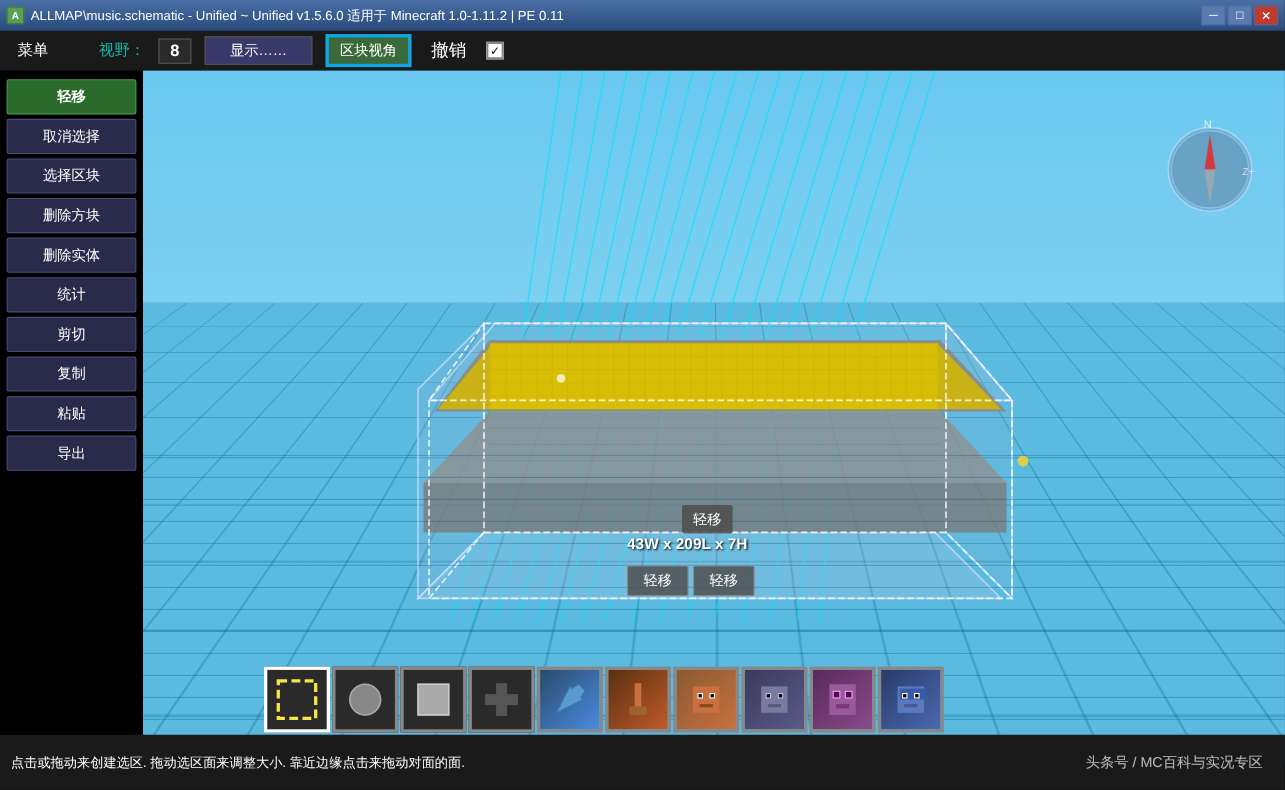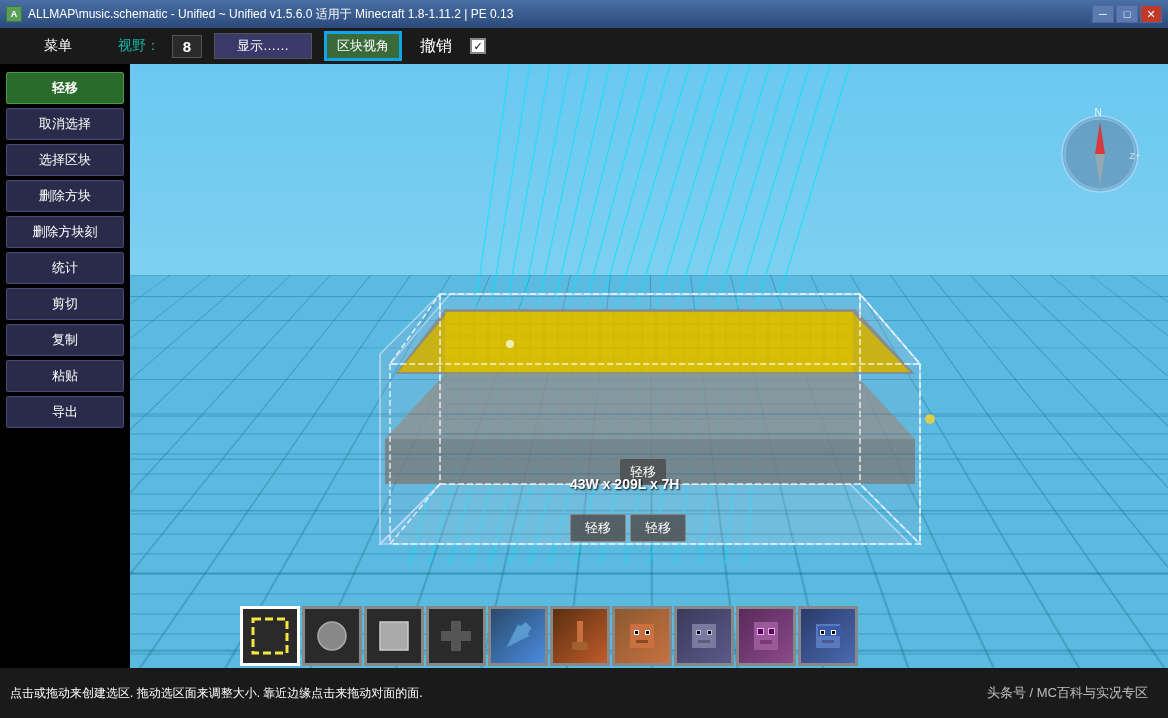--- a/index.html
+++ b/index.html
@@ -76,21 +76,20 @@
       padding: 0 8px;
       gap: 12px;
       z-index: 100;
     }
     .menu-item {
       color: #fff;
       font-size: 14px;
       cursor: pointer;
       padding: 4px 8px;
       border-radius: 2px;
-      margin-left: 28px;
     }
     .menu-separator {
       color: #14b8a6;
       font-size: 14px;
       margin-left: 26px;
     }
     .menu-field-value {
       color: #fff;
       font-size: 15px;
       font-weight: bold;
@@ -184,21 +183,21 @@
       color: #fff;
       font-size: 13px;
       padding: 4px 10px;
       border-radius: 2px;
       z-index: 50;
     }
 
     
     #dim-label {
       position: absolute;
-      top: 412px;
+      top: 422px;
       left: 440px;
       color: #fff;
       font-size: 14px;
       font-weight: bold;
       text-shadow: 1px 1px 2px #000;
       z-index: 50;
     }
 
     
     #action-btns {
@@ -308,21 +307,21 @@
     }
   </style>
 </head>
 <body>
 
 <div id="titlebar">
   <div id="titlebar-left">
     <div id="titlebar-icon">
       <span style="font-size:9px;font-weight:bold;color:#fff;">A</span>
     </div>
-    <span id="titlebar-text">ALLMAP\music.schematic - Unified ~ Unified v1.5.6.0 适用于 Minecraft 1.8-1.11.2 | PE 0.13</span>
+    <span id="titlebar-text">ALLMAP\music.schematic - Unified ~ Unified v1.5.6.0 适用于 Minecraft 1.0-1.11.2 | PE 0.11</span>
   </div>
   <div id="titlebar-controls">
     <div class="title-btn">─</div>
     <div class="title-btn">□</div>
     <div class="title-btn close">✕</div>
   </div>
 </div>
 
 <div id="menubar">
   <div class="menu-item">菜单</div>
@@ -332,21 +331,21 @@
   <div class="menu-btn-chunk">区块视角</div>
   <div class="menu-undo">撤销</div>
   <div class="menu-checkbox"></div>
 </div>
 
 <div id="sidebar">
   <div class="sidebar-btn active">轻移</div>
   <div class="sidebar-btn">取消选择</div>
   <div class="sidebar-btn">选择区块</div>
   <div class="sidebar-btn">删除方块</div>
-  <div class="sidebar-btn">删除方块刻</div>
+  <div class="sidebar-btn">删除实体</div>
   <div class="sidebar-btn">统计</div>
   <div class="sidebar-btn">剪切</div>
   <div class="sidebar-btn">复制</div>
   <div class="sidebar-btn">粘贴</div>
   <div class="sidebar-btn">导出</div>
 </div>
 
 <div id="viewport">
 
   <div id="sky"></div>

